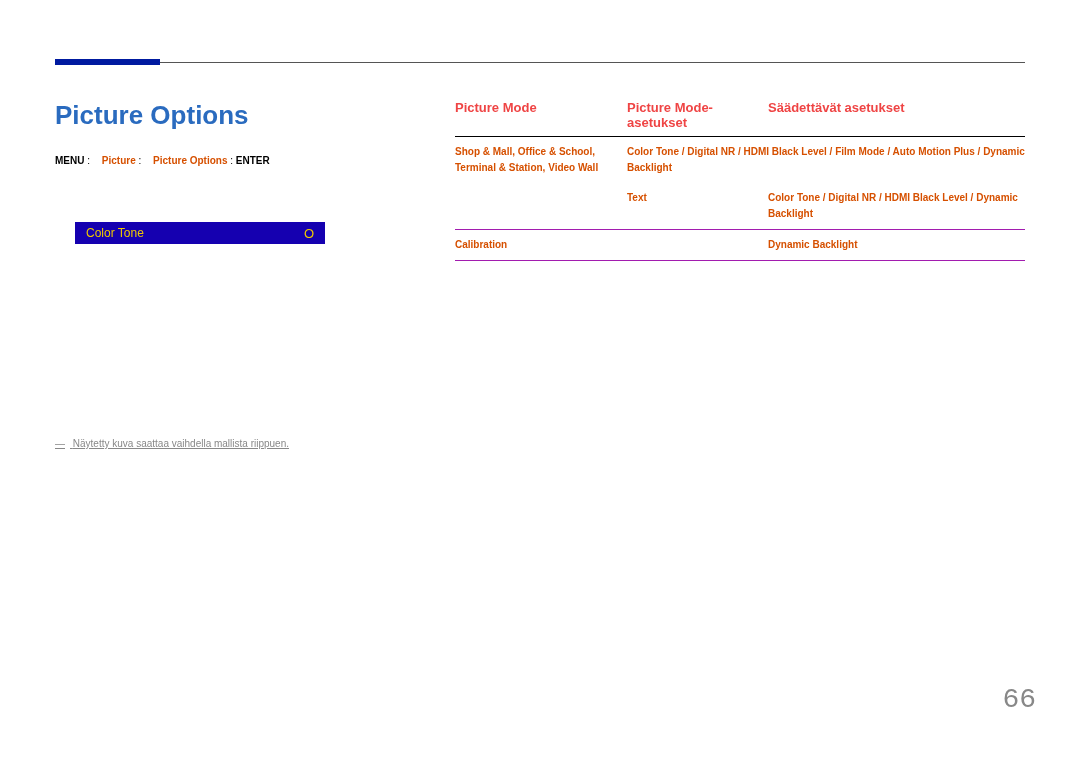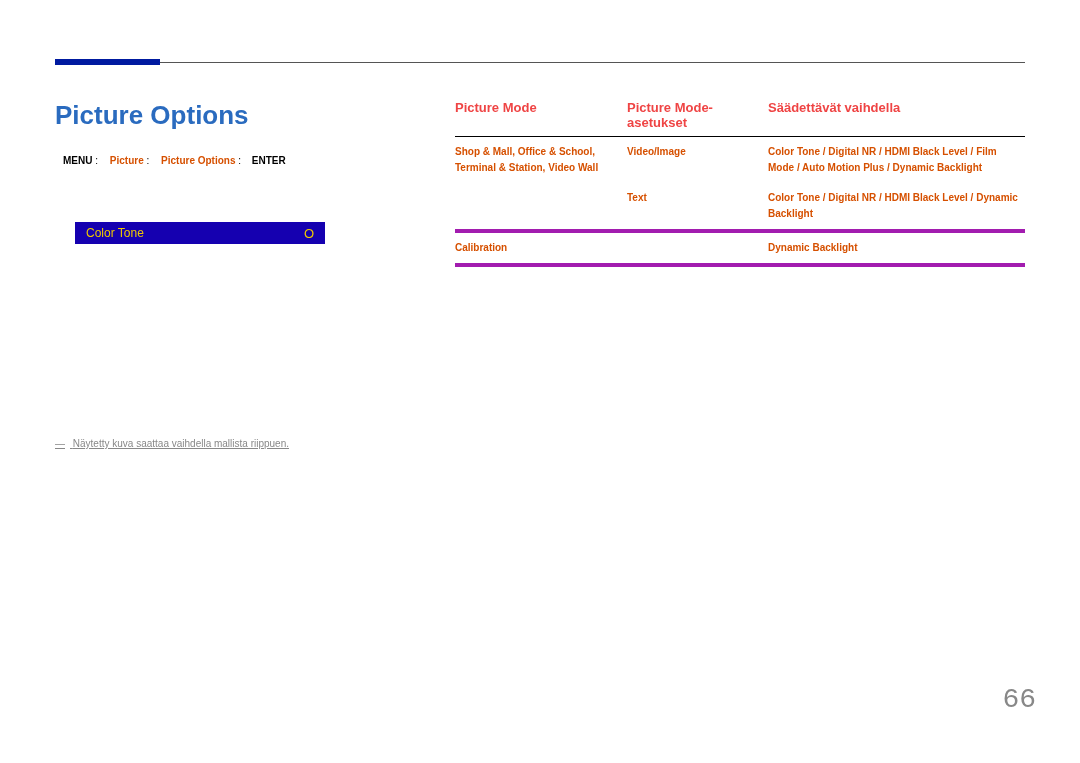--- a/index.html
+++ b/index.html
@@ -34,21 +34,21 @@
       font-size: 26px;
       font-weight: bold;
     }
     .breadcrumb {
       position: absolute;
       top: 155px;
       left: 55px;
       font-size: 10px;
       color: #000;
     }
-    .breadcrumb .bold { font-weight: bold; margin-left: 8px; }
+    .breadcrumb .bold { font-weight: bold; }
     .breadcrumb .orange { color: #d65000; font-weight: bold; margin-left: 9px; }
     .menu-box {
       position: absolute;
       top: 222px;
       left: 75px;
       width: 250px;
       height: 22px;
       background: #1500b0;
       display: flex;
       align-items: center;
@@ -86,21 +86,21 @@
     .col3 { flex: 1; }
     .table-row {
       display: flex;
       padding: 7px 0;
       font-size: 10px;
       color: #d65000;
       font-weight: bold;
       line-height: 1.6;
     }
     .table-row.bordered {
-      border-bottom: 4px solid #a21caf;
+      border-bottom: 1px solid #a21caf;
     }
     .page-number {
       position: absolute;
       bottom: 48px;
       right: 44px;
       font-size: 28px;
       color: #888;
       font-weight: 300;
       font-family: Liberation Mono, monospace;
     }
@@ -130,25 +130,24 @@
 
 <div class="footnote">
   <span class="dash">―</span>
   <span>Näytetty kuva saattaa vaihdella mallista riippuen.</span>
 </div>
 
 <div class="table-container">
   <div class="table-header">
     <div class="col1">Picture Mode</div>
     <div class="col2">Picture Mode-asetukset</div>
-    <div class="col3">Säädettävät vaihdella</div>
+    <div class="col3">Säädettävät asetukset</div>
   </div>
   <div class="table-row">
     <div class="col1">Shop &amp; Mall, Office &amp; School, Terminal &amp; Station, Video Wall</div>
-    <div class="col2">Video/Image</div>
     <div class="col3">Color Tone / Digital NR / HDMI Black Level / Film Mode / Auto Motion Plus / Dynamic Backlight</div>
   </div>
   <div class="table-row bordered">
     <div class="col1"></div>
     <div class="col2">Text</div>
     <div class="col3">Color Tone / Digital NR / HDMI Black Level / Dynamic Backlight</div>
   </div>
   <div class="table-row bordered">
     <div class="col1">Calibration</div>
     <div class="col2"></div>

